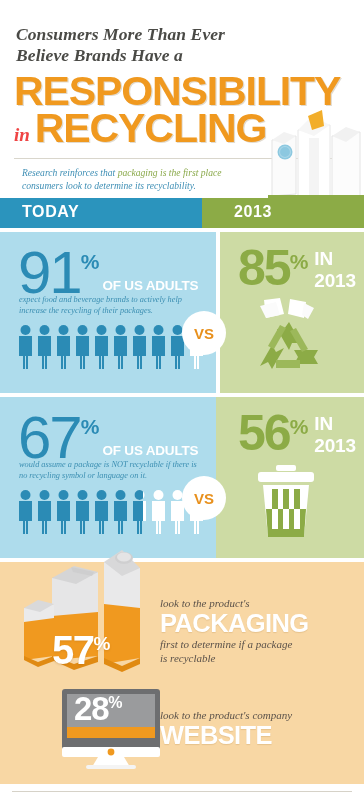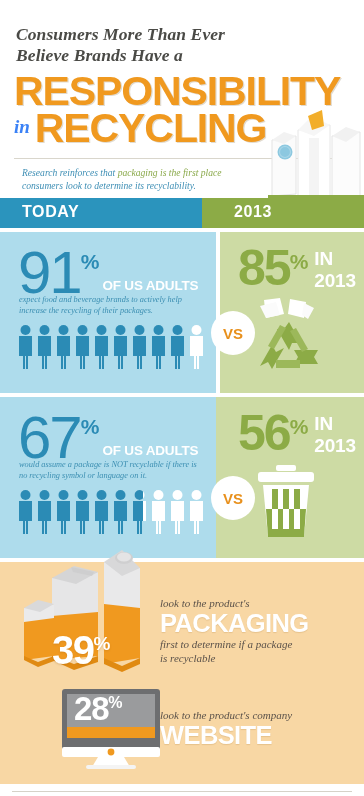--- a/index.html
+++ b/index.html
@@ -30,22 +30,22 @@
     color:#f0991f;
     letter-spacing:-1.1px;
     line-height:1;
     text-shadow:1.2px 1.2px 0 rgba(120,90,40,.22);
   }
   .big1{font-size:41px;margin-left:14px;margin-top:5px;}
   .big2row{margin-left:14px;margin-top:-4px;display:flex;align-items:flex-end;}
   .in-word{
     font-family:"Liberation Serif", serif;
     font-style:italic;font-weight:bold;
-    color:#3b82f6;font-size:19px;
-    margin-right:5px;margin-bottom:11px;
+    color:#ef4444;font-size:19px;
+    margin-right:5px;margin-bottom:3px;
   }
   .big2{font-size:41px;}
 
   .rule{height:1px;background:#d9d6cc;margin:9px 14px 0 14px;}
   .subtitle{
     font-family:Liberation Serif, serif;
     font-style:italic;
     font-size:9.6px;line-height:13px;
     margin:7px 0 0 22px;width:240px;
     color:#3f8fb5;
@@ -114,21 +114,21 @@
     font-size:50px;font-weight:bold;color:#8cab46;line-height:.82;letter-spacing:-2px;
   }
   .pct-sym-g{font-size:21px;font-weight:bold;color:#8cab46;margin-top:2px;}
   .pct-sub-g{
     font-size:19px;font-weight:bold;color:#fff;align-self:flex-end;
     margin-left:6px;margin-bottom:4px;letter-spacing:-.2px;
   }
   .right-icon{position:absolute;left:30px;top:66px;}
 
   .vs{
-    position:absolute;left:214px;top:82px;width:38px;height:38px;border-radius:50%;
+    position:absolute;left:185px;top:82px;width:38px;height:38px;border-radius:50%;
     background:#fff;display:flex;align-items:center;justify-content:center;
     font-size:15px;font-weight:bold;color:#e8901c;z-index:5;
     box-shadow:0 0 0 3px #fff;
   }
   .vs2{top:82px;}
 
   
   .orange{position:relative;background:#f8d7a4;height:222px;margin-top:4px;}
   .pack-art{position:absolute;left:16px;top:-12px;width:150px;height:130px;}
   .pack-pct{
@@ -402,21 +402,21 @@
       <path d="M55 17 L78 22 L76 26 L57 22 Z" fill="#c9c9ca" opacity=".6"></path>
       <path d="M36 106 L58 114 L82 106 L82 112 L58 120 L36 110 Z" fill="#e08a12"></path>
 
       <path d="M8 58 L38 54 L38 106 L8 110 Z" fill="#f0991f"></path>
       <path d="M8 58 L38 54 L38 68 L8 72 Z" fill="#eaeaeb"></path>
       <path d="M8 58 L22 50 L38 54 L24 62 Z" fill="#d9d9da"></path>
       <path d="M8 106 L22 112 L38 106 L38 111 L22 117 L8 110 Z" fill="#e08a12"></path>
     </svg>
 
     <div class="pack-pct">
-      <span>39</span><small>%</small>
+      <span>57</span><small>%</small>
     </div>
 
     <div class="pack-text">
       <div class="serif-sm">look to the product's</div>
       <div class="bigwhite">PACKAGING</div>
       <div class="serif-sm">first to determine if a package</div>
       <div class="serif-sm">is recyclable</div>
     </div>
 
     <svg class="web-art" viewBox="0 0 98 80">

